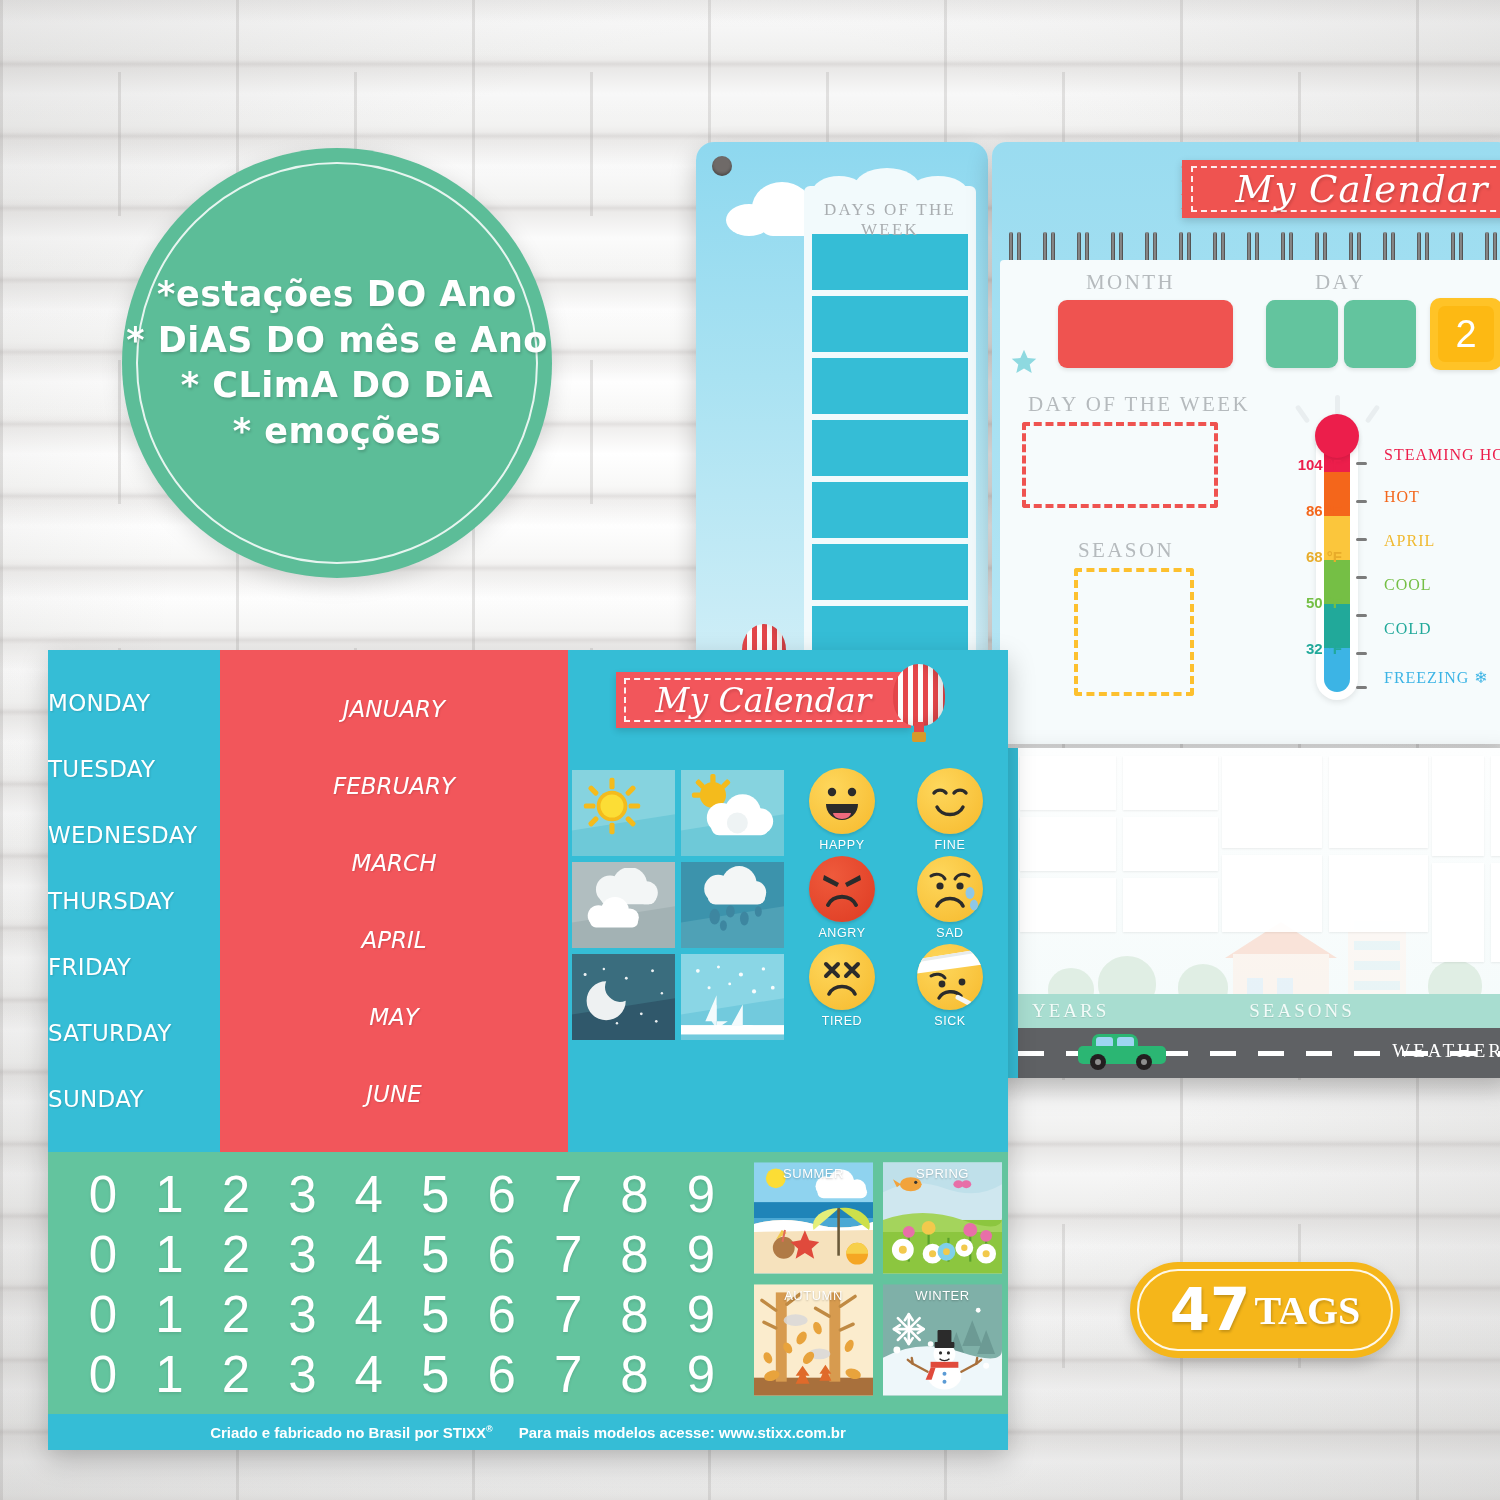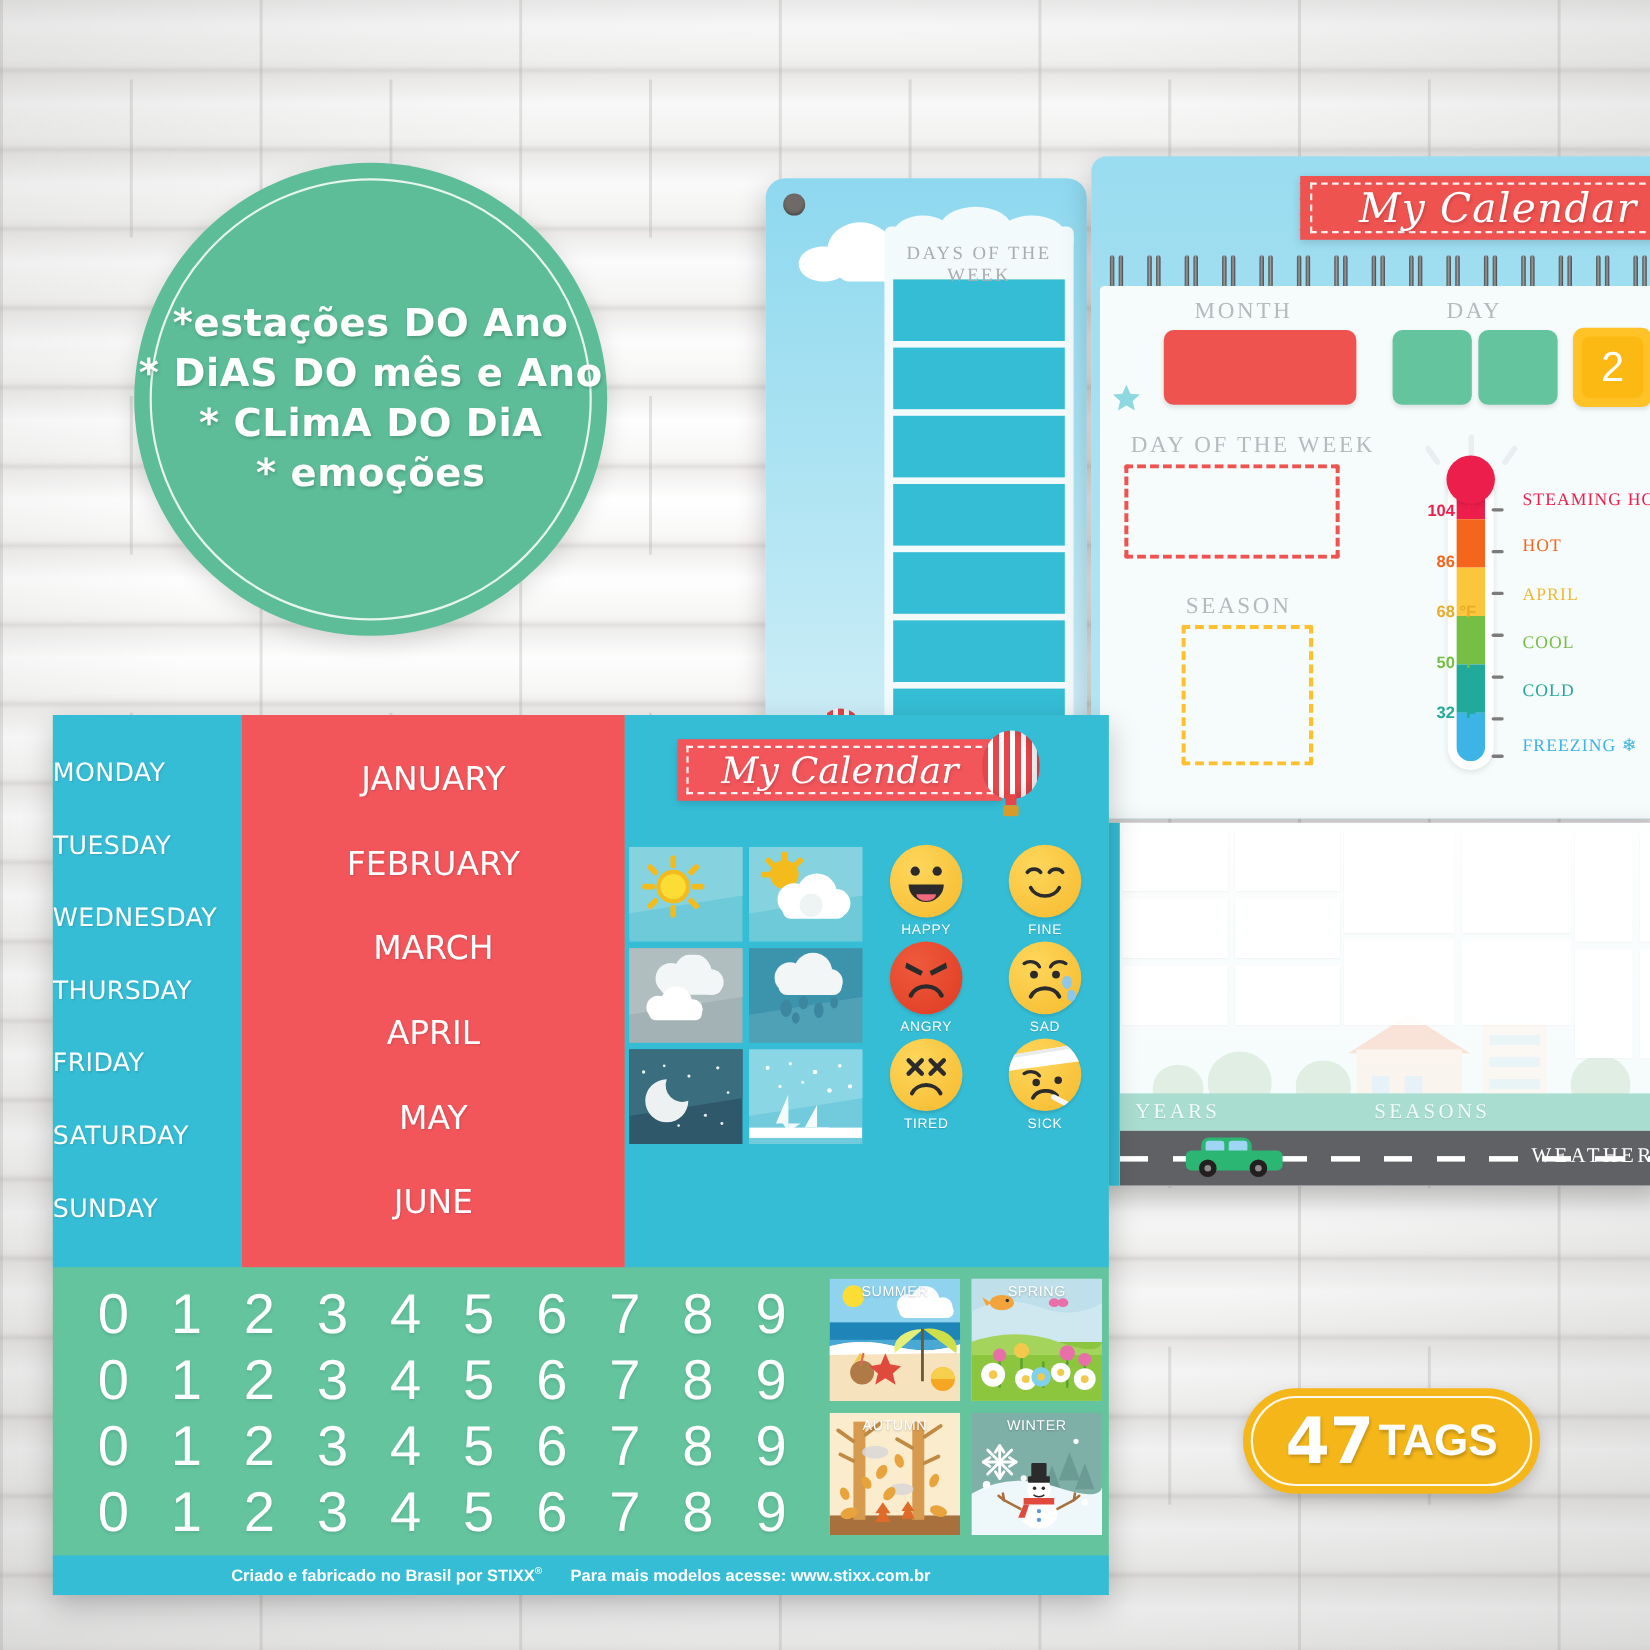--- a/index.html
+++ b/index.html
@@ -60,21 +60,20 @@
 
   
   .board{ position:absolute; box-shadow:0 10px 26px rgba(0,0,0,.22); }
 
   
   #board-week{
     left:696px; top:142px; width:292px; height:520px;
     border-radius:18px 18px 0 0;
     background:linear-gradient(180deg,#8ed8ef 0%,#a9e2f2 45%,#cfeef7 100%);
     overflow:hidden;
-    margin-top:20px;
   }
   #board-week .hook{position:absolute;left:16px;top:14px;width:20px;height:20px;border-radius:50%;background:#6f6a68;box-shadow:inset 0 -2px 3px rgba(0,0,0,.3);}
   .cloud{position:absolute;}
   .cloud span{position:absolute;background:#fff;border-radius:50%;}
   #wkcloud{left:30px;top:36px;width:140px;height:56px;}
   #wkcloud .c1{left:0;top:26px;width:46px;height:32px;}
   #wkcloud .c2{left:26px;top:4px;width:60px;height:52px;}
   #wkcloud .c3{left:70px;top:14px;width:58px;height:44px;}
   #wkcloud .c4{left:34px;top:32px;width:90px;height:26px;border-radius:14px;}
 
@@ -212,22 +211,22 @@
     left:48px; top:650px; width:960px; height:800px;
     background:#63c49e; overflow:hidden;
   }
   #col-days{position:absolute;left:0;top:0;width:172px;height:502px;background:#35bdd6;
     display:flex;flex-direction:column;justify-content:space-around;padding:20px 0;}
   #col-days div{color:#fff;font-size:23px;font-family:"DejaVu Sans",sans-serif;
     text-shadow:1px 1px 2px rgba(0,0,0,.13);letter-spacing:.3px;}
   #col-months{position:absolute;left:172px;top:0;width:348px;height:502px;background:#f2565b;
     display:flex;}
   #col-months .mc{flex:1;display:flex;flex-direction:column;justify-content:space-around;align-items:center;padding:20px 0;}
-  #col-months .mc div{color:#fff;font-size:30px;font-family:"DejaVu Sans",sans-serif;
-    text-shadow:1px 1px 2px rgba(0,0,0,.13);}
+  #col-months .mc div{color:#fff;font-size:23px;font-family:"DejaVu Sans",sans-serif;
+    text-shadow:1px 1px 2px rgba(0,0,0,.13);font-style:italic;}
 
   #panel-cal{position:absolute;left:520px;top:0;right:0;height:502px;background:#35bdd6;}
   #sheet-banner{position:absolute;left:48px;top:22px;width:295px;height:56px;background:#f2565b;display:flex;align-items:center;justify-content:center;box-shadow:0 3px 7px rgba(0,0,0,.14);}
   #sheet-banner .dash{position:absolute;left:8px;top:6px;right:8px;bottom:6px;border:2px dashed rgba(255,255,255,.92);}
   #sheet-banner .txt{position:relative;z-index:2;color:#fff;font-size:33px;font-family:"DejaVu Serif",serif;font-style:italic;text-shadow:1px 2px 3px rgba(0,0,0,.16);}
   #shballoon{left:325px;top:14px;width:52px;height:84px;}
   #shballoon .bag{width:52px;height:62px;}
   #shballoon .neck{left:21px;top:58px;}
   #shballoon .basket{left:19px;top:68px;}
 
@@ -253,21 +252,21 @@
   sup{font-size:9px;}
 
   
   #tags{
     position:absolute;left:1130px;top:1262px;width:270px;height:96px;
     background:#f5b61a;border-radius:48px;box-shadow:0 6px 14px rgba(0,0,0,.18);
     display:flex;align-items:center;justify-content:center;
   }
   #tags .ring{position:absolute;left:7px;top:7px;right:7px;bottom:7px;border:2px solid rgba(255,255,255,.9);border-radius:42px;}
   #tags .n{position:relative;z-index:2;color:#fff;font-size:58px;font-family:"DejaVu Sans",sans-serif;font-weight:bold;text-shadow:1px 2px 3px rgba(0,0,0,.2);line-height:1;}
-  #tags .t{position:relative;z-index:2;color:#fff;font-size:40px;font-family:Liberation Sans, sans-serif;font-weight:bold;margin-left:4px;text-shadow:1px 2px 3px rgba(0,0,0,.2);}
+  #tags .t{position:relative;z-index:2;color:#fff;font-size:40px;font-family:Liberation Serif, serif;font-weight:bold;margin-left:4px;text-shadow:1px 2px 3px rgba(0,0,0,.2);}
 </style>
 </head>
 <body>
 
 <div id="wall"></div>
 <div class="vign"></div>
 
 <div id="badge">
   <div class="ring"></div>
   <ul>

